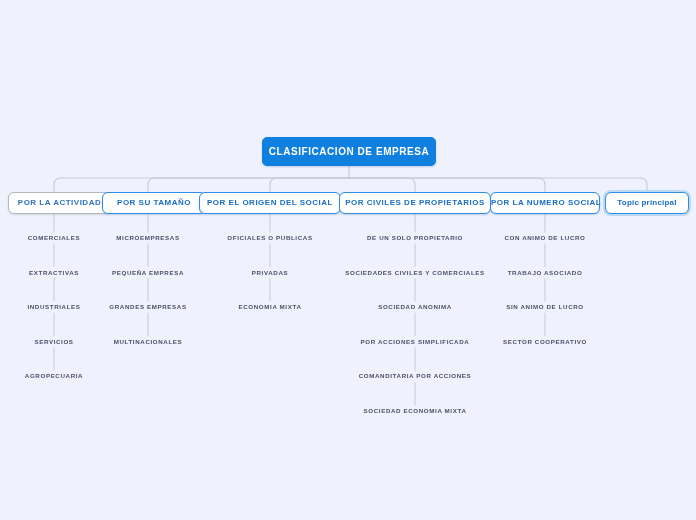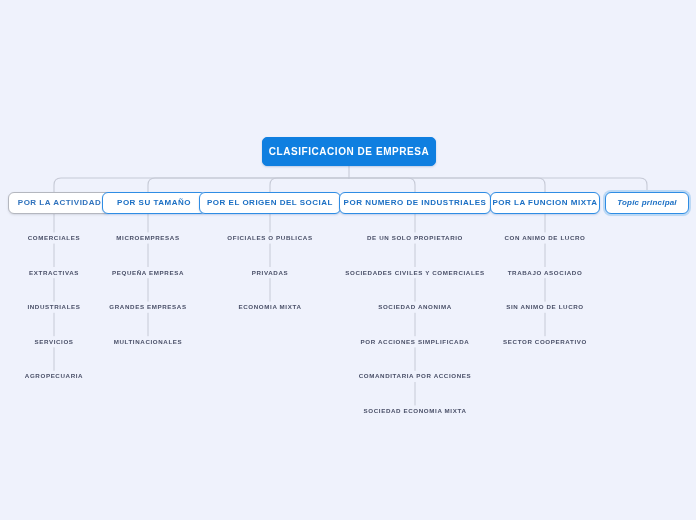--- a/index.html
+++ b/index.html
@@ -138,28 +138,28 @@
       <div class="leaf-node" style="left: 54px; top: 353.4px; color: rgb(74, 80, 104);"><span>AGROPECUARIA</span></div>
       <div class="l2-node" style="left: 102px; top: 174px; width: 104px;"><span>POR SU TAMAÑO</span></div>
       <div class="leaf-node" style="left: 148px; top: 215px; color: rgb(74, 80, 104);"><span>MICROEMPRESAS</span></div>
       <div class="leaf-node" style="left: 148px; top: 249.6px; color: rgb(74, 80, 104);"><span>PEQUEÑA EMPRESA</span></div>
       <div class="leaf-node" style="left: 148px; top: 284.2px; color: rgb(74, 80, 104);"><span>GRANDES EMPRESAS</span></div>
       <div class="leaf-node" style="left: 148px; top: 318.8px; color: rgb(74, 80, 104);"><span>MULTINACIONALES</span></div>
       <div class="l2-node" style="left: 199px; top: 174px; width: 142px;"><span>POR EL ORIGEN DEL SOCIAL</span></div>
       <div class="leaf-node" style="left: 270px; top: 215px; color: rgb(74, 80, 104);"><span>OFICIALES O PUBLICAS</span></div>
       <div class="leaf-node" style="left: 270px; top: 249.6px; color: rgb(74, 80, 104);"><span>PRIVADAS</span></div>
       <div class="leaf-node" style="left: 270px; top: 284.2px; color: rgb(74, 80, 104);"><span>ECONOMIA MIXTA</span></div>
-      <div class="l2-node" style="left: 339px; top: 174px; width: 152px;"><span>POR NUMERO DE INDUSTRIALES</span></div>
+      <div class="l2-node" style="left: 339px; top: 174px; width: 152px;"><span>POR CIVILES DE PROPIETARIOS</span></div>
       <div class="leaf-node" style="left: 415px; top: 215px; color: rgb(74, 80, 104);"><span>DE UN SOLO PROPIETARIO</span></div>
       <div class="leaf-node" style="left: 415px; top: 249.6px; color: rgb(74, 80, 104);"><span>SOCIEDADES CIVILES Y COMERCIALES</span></div>
       <div class="leaf-node" style="left: 415px; top: 284.2px; color: rgb(74, 80, 104);"><span>SOCIEDAD ANONIMA</span></div>
       <div class="leaf-node" style="left: 415px; top: 318.8px; color: rgb(74, 80, 104);"><span>POR ACCIONES SIMPLIFICADA</span></div>
       <div class="leaf-node" style="left: 415px; top: 353.4px; color: rgb(74, 80, 104);"><span>COMANDITARIA POR ACCIONES</span></div>
       <div class="leaf-node" style="left: 415px; top: 388px; color: rgb(74, 80, 104);"><span>SOCIEDAD ECONOMIA MIXTA</span></div>
-      <div class="l2-node" style="left: 490px; top: 174px; width: 110px;"><span>POR LA FUNCION MIXTA</span></div>
+      <div class="l2-node" style="left: 490px; top: 174px; width: 110px;"><span>POR LA NUMERO SOCIAL</span></div>
       <div class="leaf-node" style="left: 545px; top: 215px; color: rgb(74, 80, 104);"><span>CON ANIMO DE LUCRO</span></div>
       <div class="leaf-node" style="left: 545px; top: 249.6px; color: rgb(74, 80, 104);"><span>TRABAJO ASOCIADO</span></div>
       <div class="leaf-node" style="left: 545px; top: 284.2px; color: rgb(74, 80, 104);"><span>SIN ANIMO DE LUCRO</span></div>
       <div class="leaf-node" style="left: 545px; top: 318.8px; color: rgb(74, 80, 104);"><span>SECTOR COOPERATIVO</span></div>
-      <div class="l2-node selected mixedcase" style="left: 605px; top: 174px; width: 84px; font-style: italic;"><span>Topic principal</span></div>
+      <div class="l2-node selected mixedcase" style="left: 605px; top: 174px; width: 84px;"><span>Topic principal</span></div>
     </div>
 
 </div>
 
 </body></html>

